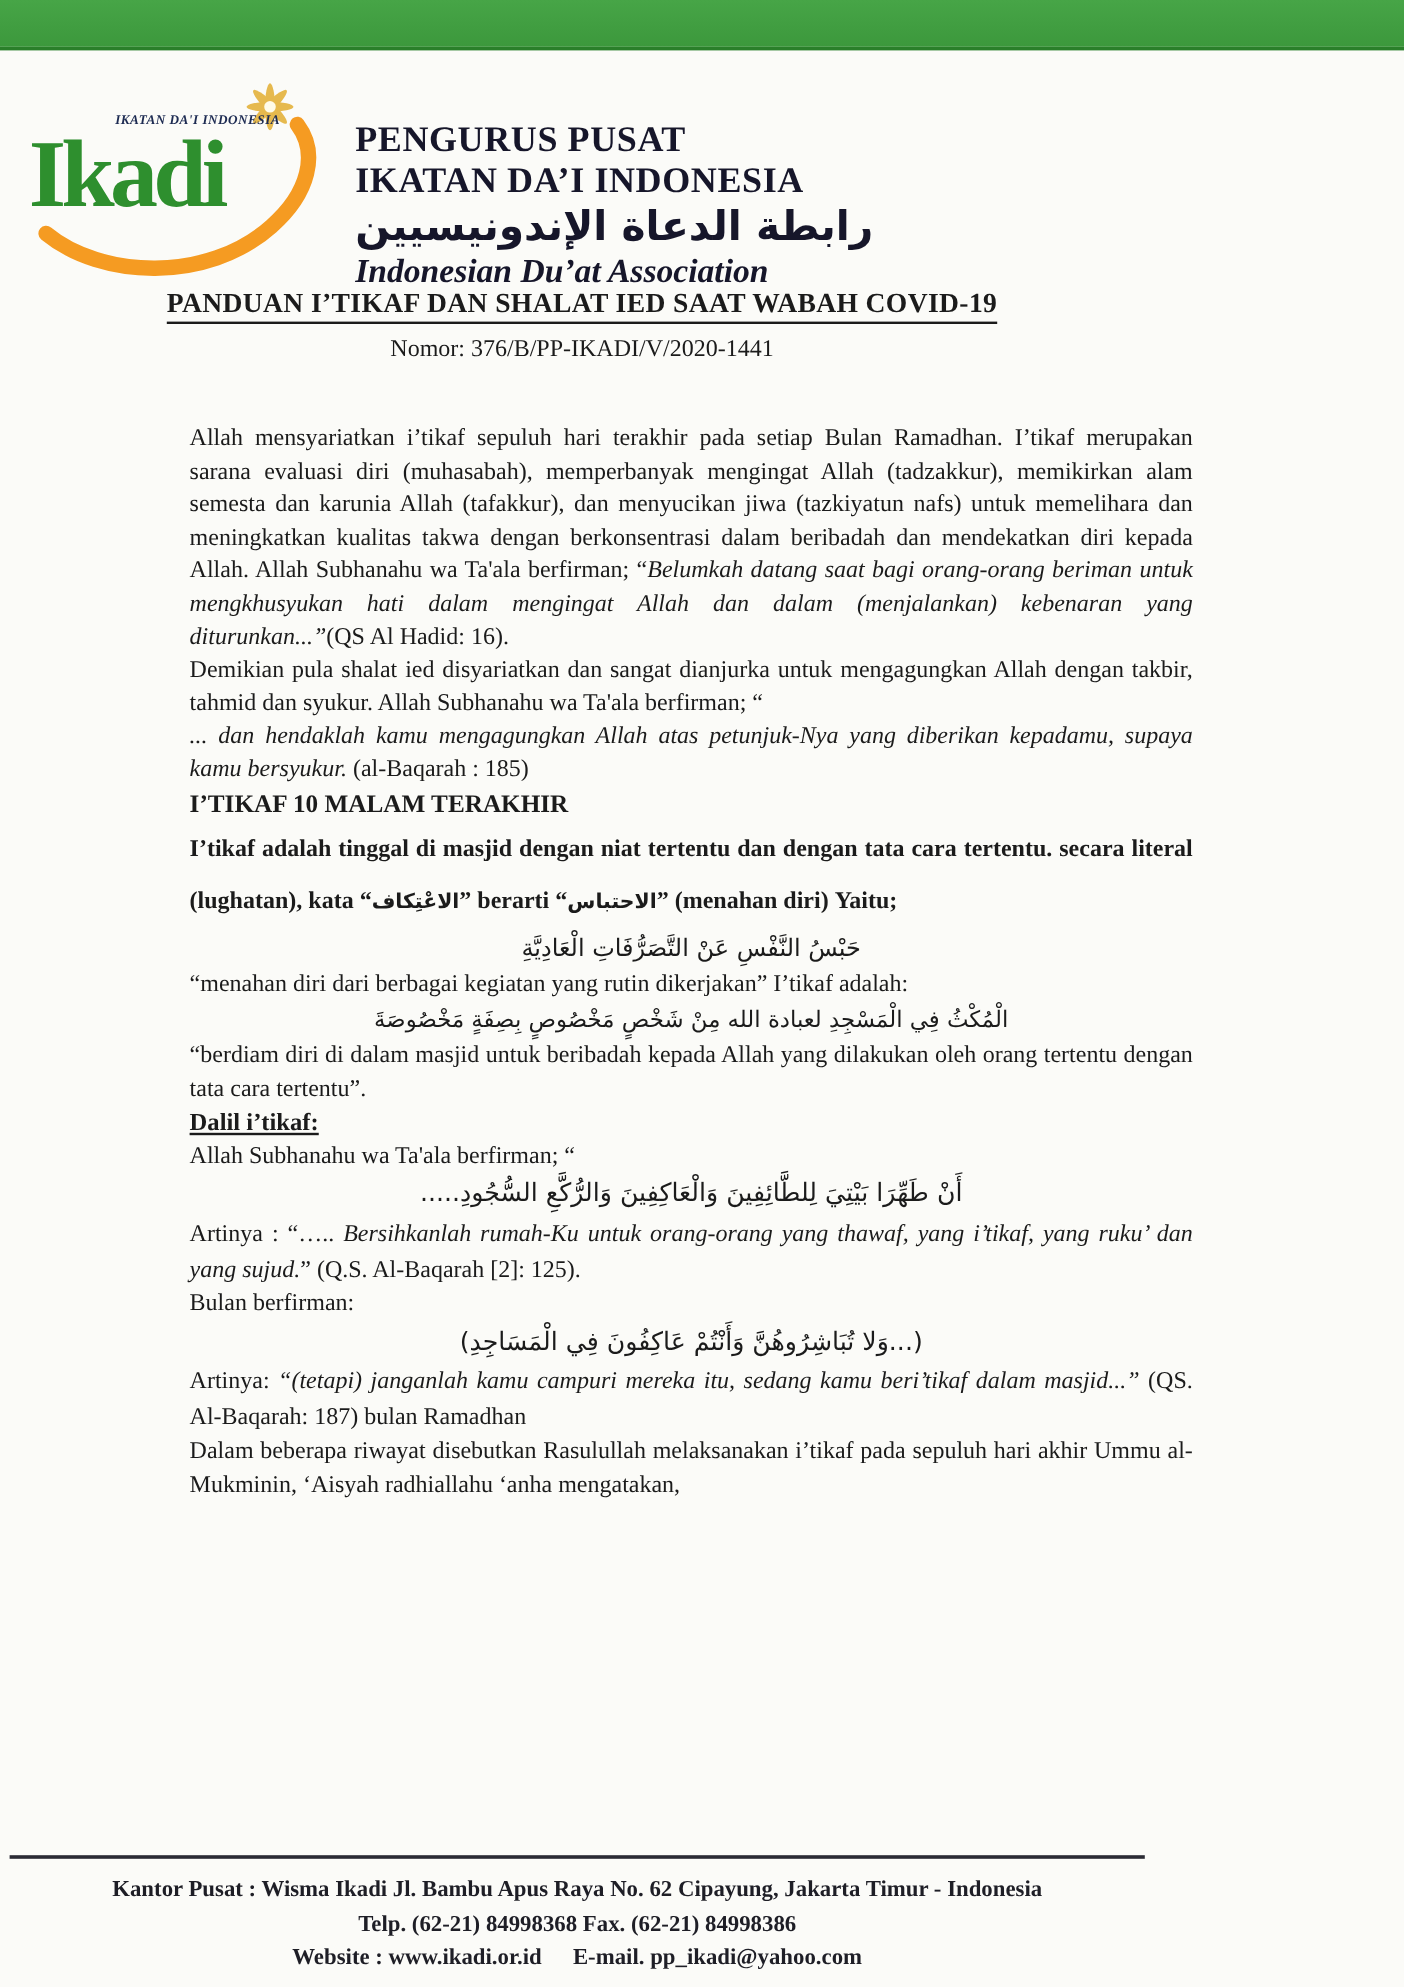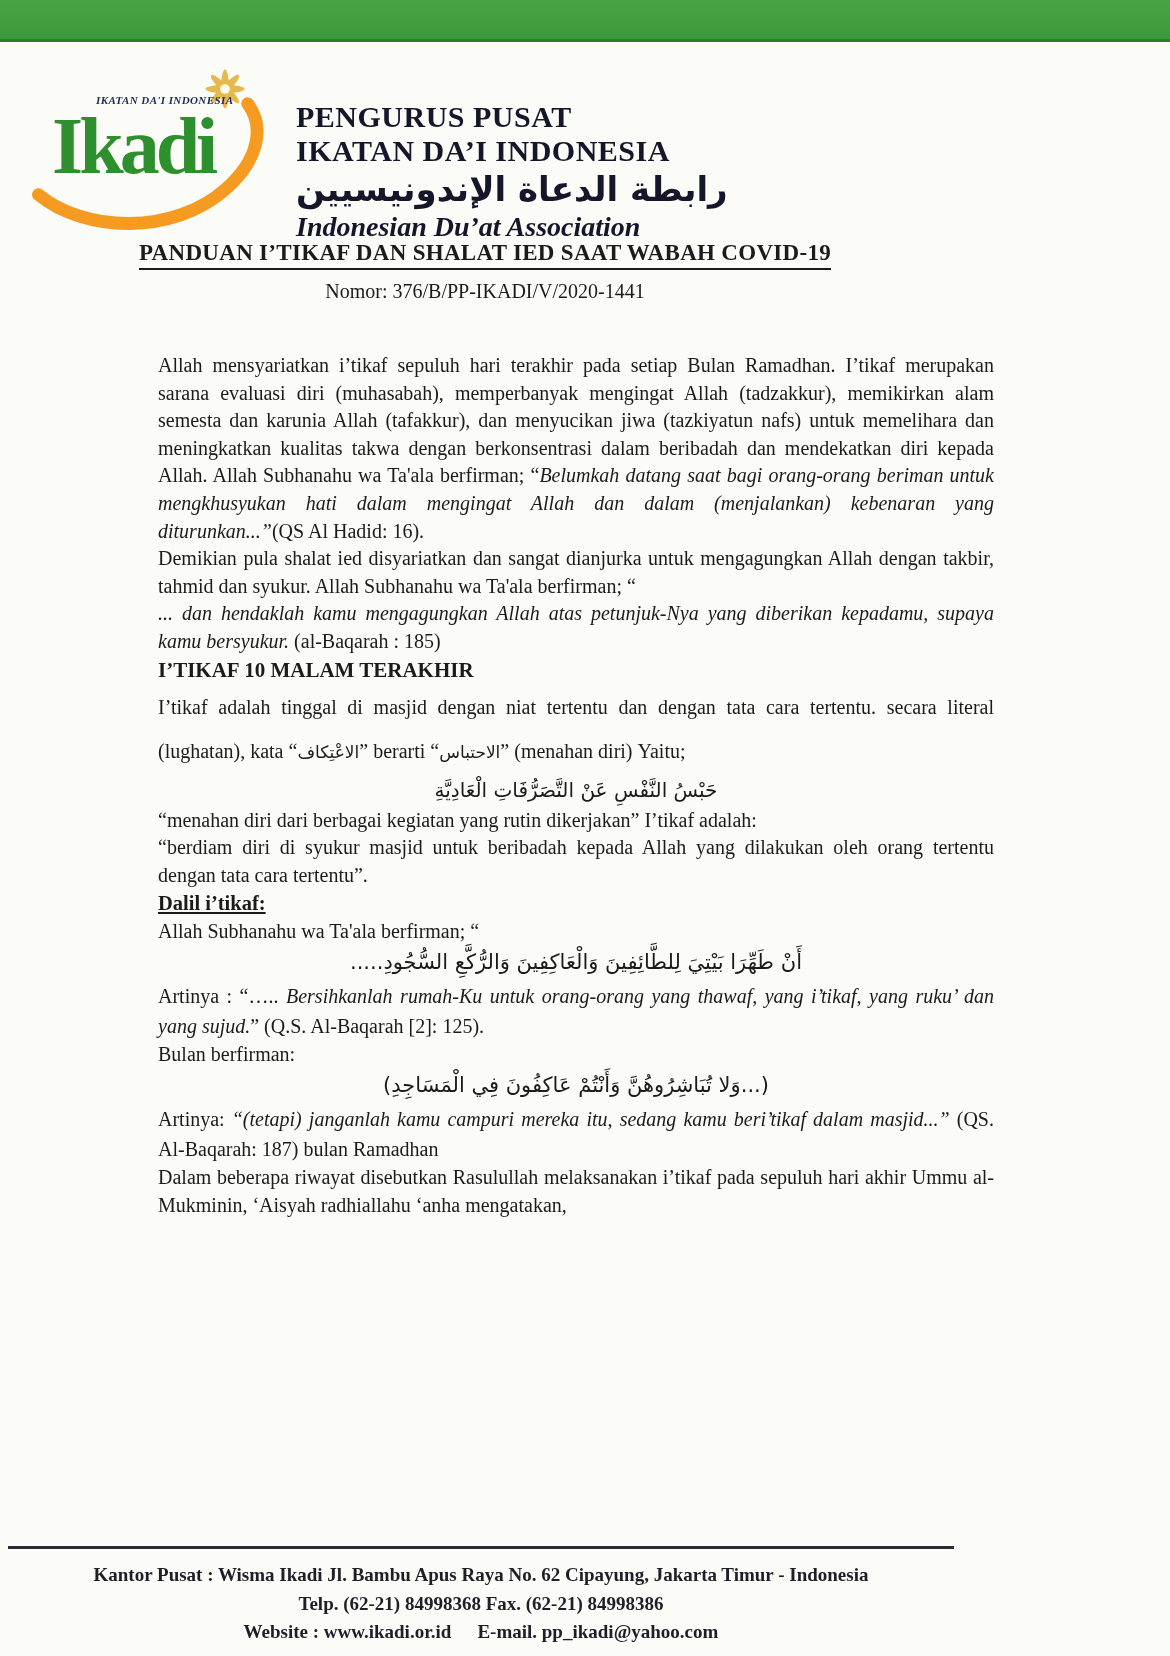--- a/index.html
+++ b/index.html
@@ -18,21 +18,21 @@
   .top-bar {
     position:absolute; left:0; top:0; width:1170px; height:42px;
     background:linear-gradient(#47a547,#3c983c);
     border-bottom:3px solid #2a7f2a;
   }
   
   .logo { position:absolute; left:16px; top:80px; width:268px; height:150px; }
   .logo-word {
     position:absolute; left:8px; top:26px;
     font-size:80px; font-weight:bold; line-height:1;
-    color:#2e8f2e; letter-spacing:-4px;margin-left:28px;
+    color:#2e8f2e; letter-spacing:-4px;
   }
   .logo-tag {
     position:absolute; left:80px; top:14px;
     font-size:11px; font-weight:bold; font-style:italic;
     color:#1d2b52; letter-spacing:0.4px; white-space:nowrap;
   }
   .logo-swoosh { position:absolute; left:6px; top:4px; width:258px; height:158px; }
   .logo-star { position:absolute; left:186px; top:-14px; width:46px; height:46px; }
   .org { position:absolute; left:296px; top:56px; font-weight:bold; color:#16162a; }
   .org-line1 { font-size:30px; letter-spacing:0.5px;margin-top:44px; }
@@ -46,21 +46,21 @@
   .doc-number { margin-top:10px; font-size:20px; }
   
   .content {
     position:absolute; left:158px; top:352px; width:836px;
     font-size:20px; line-height:1.38; text-align:justify;
   }
   .content p { margin:0; }
   .it { font-style:italic; }
   .heading1 { margin-top:34px; font-size:21px; font-weight:bold; text-align:left; }
   .heading2 { margin-top:36px; font-size:20.5px; font-weight:bold; text-align:left;text-decoration:underline; }
-  .spaced { margin-top:24px; line-height:2.2; }
+  .spaced { margin-top:24px; line-height:2.2;font-weight:bold; }
   .ar-center {
     text-align:center; font-family:"DejaVu Sans", sans-serif; direction:rtl;
     line-height:1.7;
   }
   .ar-inline { font-family:"DejaVu Sans", sans-serif; font-size:17px; }
   .ar1 { font-size:20px; margin:4px 0 2px; }
   .ar2 { font-size:19px; margin:4px 0 2px; }
   .ar3 { font-size:21px; margin:10px 0 6px; }
   .ar4 { font-size:21px; margin:18px 0 12px; }
   .mt-small { margin-top:16px; }
@@ -119,22 +119,23 @@
     <p><span class="it">... dan hendaklah kamu mengagungkan Allah atas petunjuk-Nya yang diberikan kepadamu, supaya kamu bersyukur.</span><span> (al-Baqarah : 185)</span></p>
 
     <p class="heading1">I’TIKAF 10 MALAM TERAKHIR</p>
 
     <p class="spaced"><span>I’tikaf adalah tinggal di masjid dengan niat tertentu dan dengan tata cara tertentu. secara literal (lughatan), kata “</span><span class="ar-inline">الاعْتِكاف</span><span>” berarti “</span><span class="ar-inline">الاحتباس</span><span>” (menahan diri) Yaitu;</span></p>
 
     <p class="ar-center ar1">حَبْسُ النَّفْسِ عَنْ التَّصَرُّفَاتِ الْعَادِيَّةِ</p>
 
     <p class="mt-med">“menahan diri dari berbagai kegiatan yang rutin dikerjakan” I’tikaf adalah:</p>
 
+    <p class="ar-center ar2">الْمُكْثُ فِي الْمَسْجِدِ لعبادة الله مِنْ شَخْصٍ مَخْصُوصٍ بِصِفَةٍ مَخْصُوصَةَ</p>
 
-    <p class="mt-small">“berdiam diri di syukur masjid untuk beribadah kepada Allah yang dilakukan oleh orang tertentu dengan tata cara tertentu”.</p>
+    <p class="mt-small">“berdiam diri di dalam masjid untuk beribadah kepada Allah yang dilakukan oleh orang tertentu dengan tata cara tertentu”.</p>
 
     <p class="heading2">Dalil i’tikaf:</p>
 
     <p class="mt-big">Allah Subhanahu wa Ta'ala berfirman; “</p>
 
     <p class="ar-center ar3">أَنْ طَهِّرَا بَيْتِيَ لِلطَّائِفِينَ وَالْعَاكِفِينَ وَالرُّكَّعِ السُّجُودِ.....</p>
 
     <p class="loose"><span>Artinya : “….. </span><span class="it">Bersihkanlah rumah-Ku untuk orang-orang yang thawaf, yang i’tikaf, yang ruku’ dan yang sujud.</span><span>” (Q.S. Al-Baqarah [2]: 125).</span></p>
 
     <p class="mt-med">Bulan berfirman:</p>

